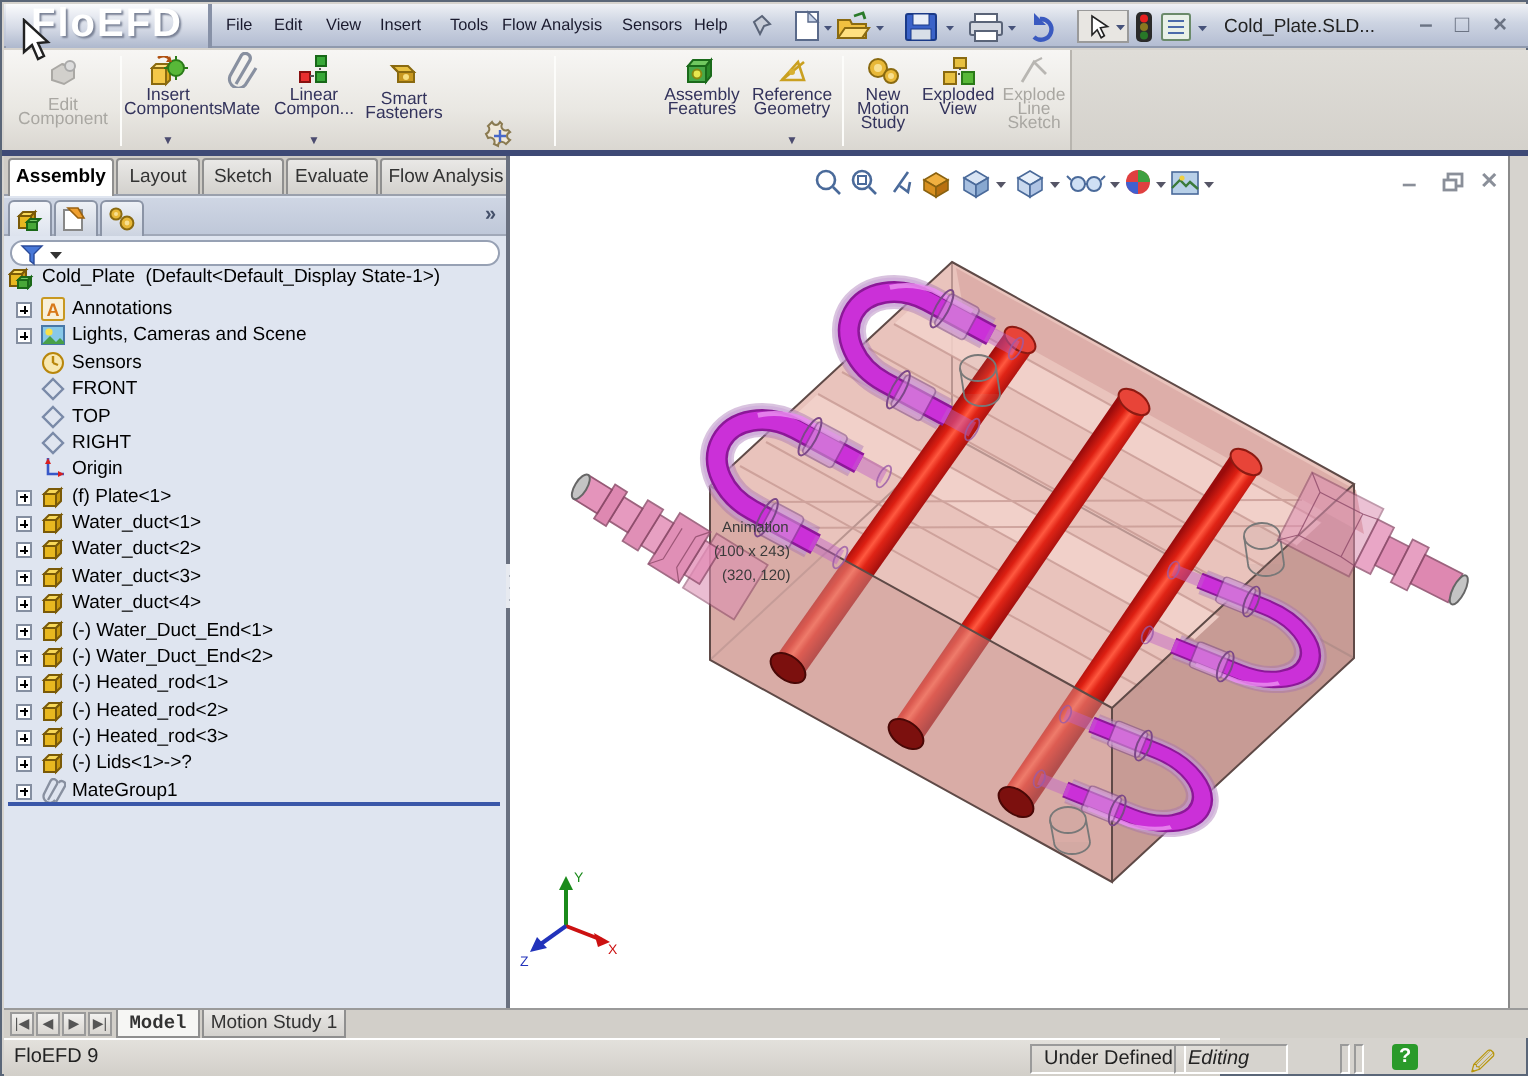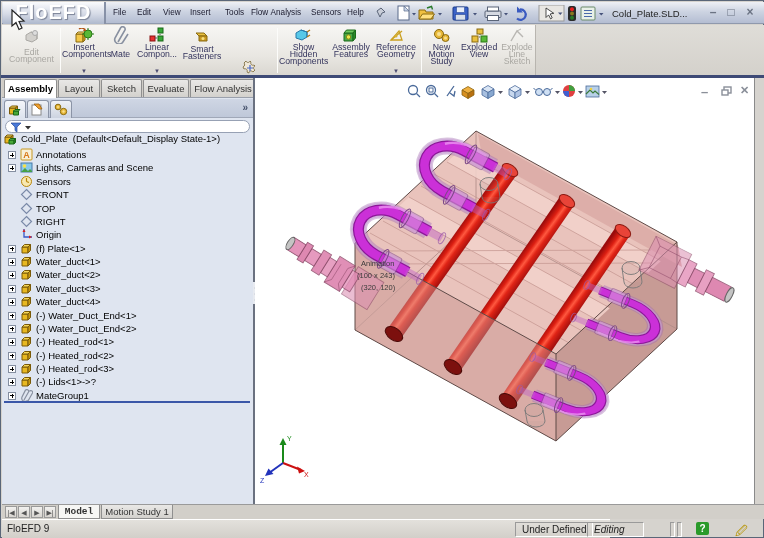--- a/index.html
+++ b/index.html
@@ -192,30 +192,20 @@
       <svg style="position:absolute;left:17px;top:3px" width="16" height="16" viewBox="0 0 16 16">
           <path d="M4 1 c1 2 3 2 4 0 l1 1 c-1 2 1 4 3 3 l1 1 c-2 1 -2 3 0 4 l-2 2 c-2 -2 -4 -1 -4 1 l-2 -1 c1 -2 -1 -4 -3 -3 l-1 -2 c2 -1 2 -3 1 -4 z" fill="#f0e8d8" stroke="#8a7a50"></path>
           <path d="M8 5 v6 M5 8 h6" stroke="#4868c8" stroke-width="1.2"></path>
         </svg>
       <div class="lbl" style="top:19px">Move</div>
         <div class="lbl" style="top:26px">Component</div>
       <div class="drop" style="top:43px">▼</div>
     </div>
     <div class="tsep" style="left:275px"></div>
 
-    <div class="tbtn" style="left:277px; width:49px;">
-      <svg style="position:absolute;left:16px;top:3px" width="17" height="14" viewBox="0 0 17 14">
-          <path d="M1 5 l5 -3 6 2 0 5 -5 3 -6 -2 z" fill="#58c8e8" stroke="#2878a8"></path>
-          <path d="M6 2 l6 2 0 5" fill="none" stroke="#2878a8"></path>
-          <path d="M12 4 l3 -2 m-3 7 l3 -2" stroke="#b07818" stroke-width="1.4"></path>
-        </svg>
-      <div class="lbl" style="top:19px">Show</div>
-        <div class="lbl" style="top:26px">Hidden</div>
-        <div class="lbl" style="top:33px">Components</div>
-    </div>
 
     <div class="tbtn" style="left:327px; width:44px;">
       <svg style="position:absolute;left:14px;top:3px" width="17" height="15" viewBox="0 0 17 15">
           <path d="M1 5 h9 v8 h-9 z" fill="#48a848" stroke="#1a6a1a"></path>
           <path d="M1 5 l2.5 -3 h9 l-2.5 3 z" fill="#70c860" stroke="#1a6a1a"></path>
           <path d="M10 5 l2.5 -3 v8 l-2.5 3 z" fill="#2a8a2a" stroke="#1a6a1a"></path>
           <circle cx="5.5" cy="9" r="2.2" fill="#e8e850" stroke="#8a8a10"></circle>
         </svg>
       <div class="lbl" style="top:19px">Assembly</div>
         <div class="lbl" style="top:26px">Features</div>

